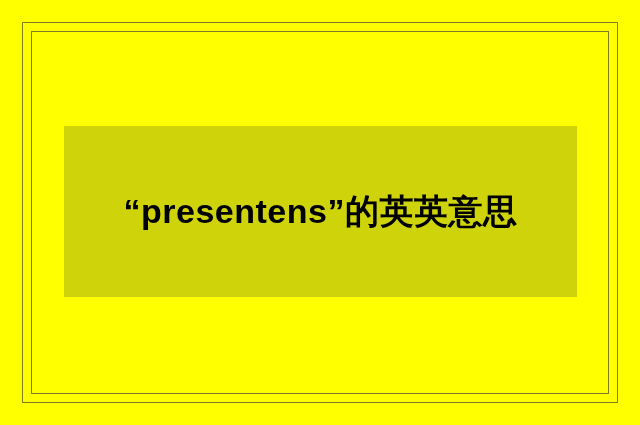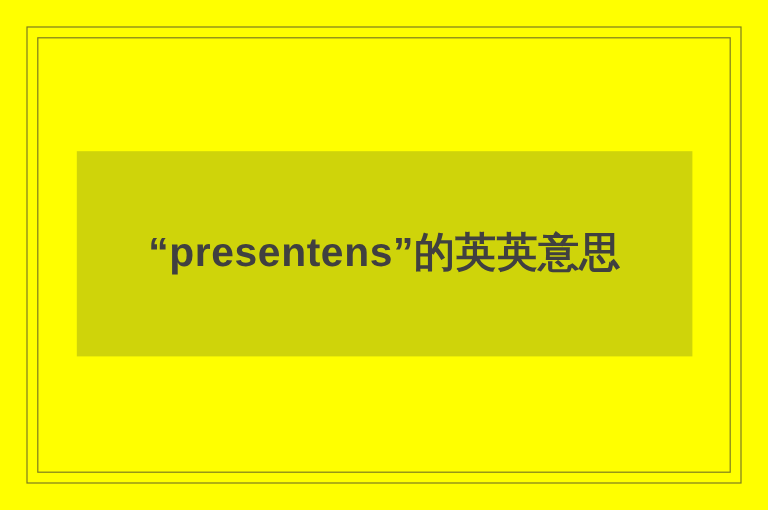--- a/index.html
+++ b/index.html
@@ -60,21 +60,21 @@
     height: 171px;
     background: #cfd40a;
     display: flex;
     align-items: center;
     justify-content: center;
     box-sizing: border-box;
     padding: 0 52px;
   }
 
   .title-text {
-    color: #404040;
+    color: #000000;
     font-size: 34px;
     font-weight: bold;
     line-height: 1.55;
     text-align: center;
     letter-spacing: 0.5px;
     word-break: break-all;
     margin: 0;
   }
 </style>
 </head>

